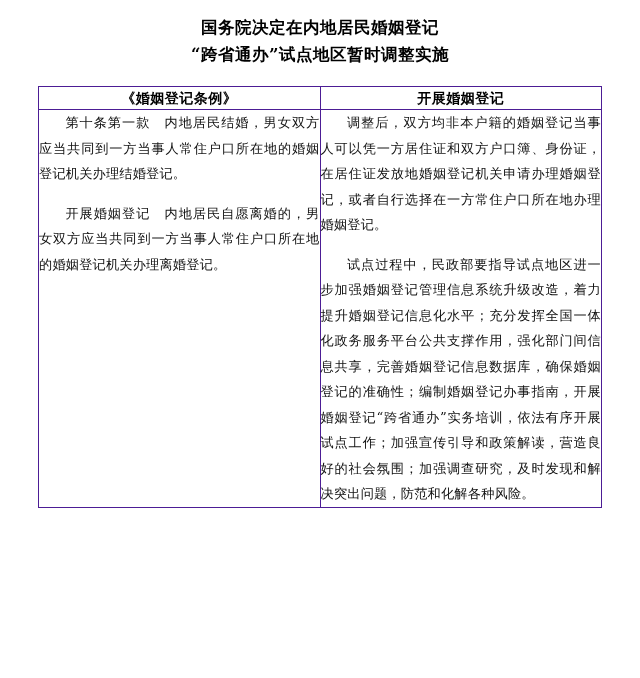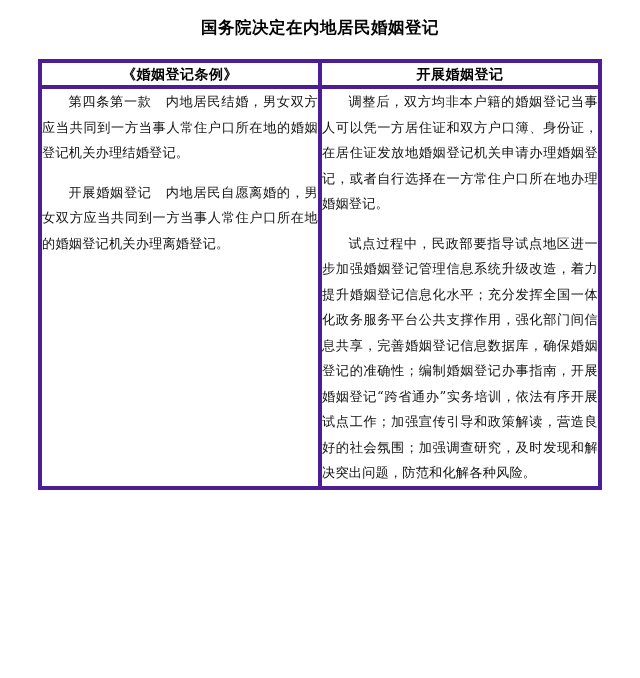--- a/index.html
+++ b/index.html
@@ -34,21 +34,21 @@
     line-height: 27px;
     color: #000000;
   }
   table.doc-table {
     border-collapse: collapse;
     width: 564px;
     margin: 0 auto;
     table-layout: fixed;
   }
   table.doc-table td, table.doc-table th {
-    border: 4px solid #4c1d95;
+    border: 1px solid #4c1d95;
     vertical-align: top;
     padding: 0;
   }
   .th-cell {
     text-align: center;
     font-family: "DejaVu Serif", "Liberation Serif", serif;
     font-weight: bold;
     font-size: 14px;
     color: #000000;
     padding: 11px 6px 11px 6px;
@@ -75,37 +75,38 @@
   .col-left { width: 50%; }
   .col-right { width: 50%; }
 </style>
 </head>
 <body>
 
 <div class="page">
 
   <div class="title-block">
     <div class="title-line">国务院决定在内地居民婚姻登记</div>
+    <div class="title-line">“跨省通办”试点地区暂时调整实施</div>
   </div>
 
   <table class="doc-table">
     <colgroup>
       <col class="col-left">
       <col class="col-right">
     </colgroup>
     <thead>
       <tr>
         <th class="th-cell">《婚姻登记条例》</th>
         <th class="th-cell">开展婚姻登记</th>
       </tr>
     </thead>
     <tbody>
       <tr>
         <td class="body-cell">
-          <p class="para">第四条第一款　内地居民结婚，男女双方应当共同到一方当事人常住户口所在地的婚姻登记机关办理结婚登记。</p>
+          <p class="para">第十条第一款　内地居民结婚，男女双方应当共同到一方当事人常住户口所在地的婚姻登记机关办理结婚登记。</p>
           <p class="para">开展婚姻登记　内地居民自愿离婚的，男女双方应当共同到一方当事人常住户口所在地的婚姻登记机关办理离婚登记。</p>
         </td>
         <td class="body-cell">
           <p class="para">调整后，双方均非本户籍的婚姻登记当事人可以凭一方居住证和双方户口簿、身份证，在居住证发放地婚姻登记机关申请办理婚姻登记，或者自行选择在一方常住户口所在地办理婚姻登记。</p>
           <p class="para">试点过程中，民政部要指导试点地区进一步加强婚姻登记管理信息系统升级改造，着力提升婚姻登记信息化水平；充分发挥全国一体化政务服务平台公共支撑作用，强化部门间信息共享，完善婚姻登记信息数据库，确保婚姻登记的准确性；编制婚姻登记办事指南，开展婚姻登记“跨省通办”实务培训，依法有序开展试点工作；加强宣传引导和政策解读，营造良好的社会氛围；加强调查研究，及时发现和解决突出问题，防范和化解各种风险。</p>
         </td>
       </tr>
     </tbody>
   </table>
 

